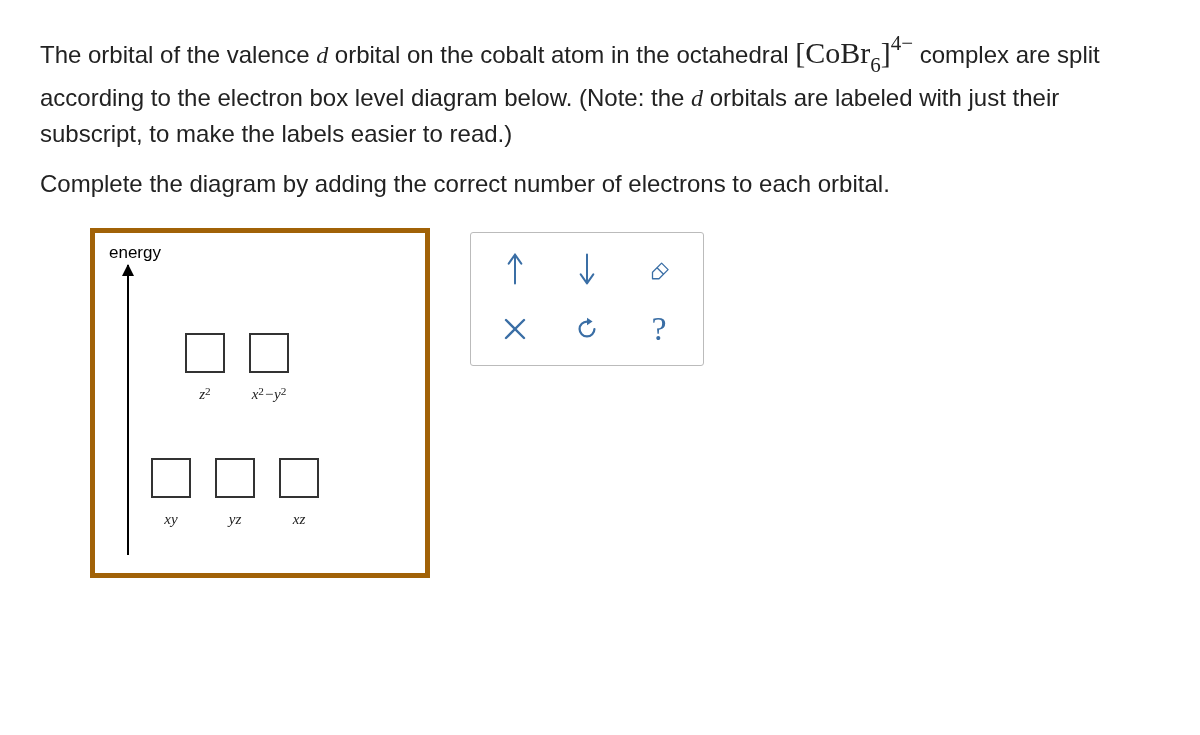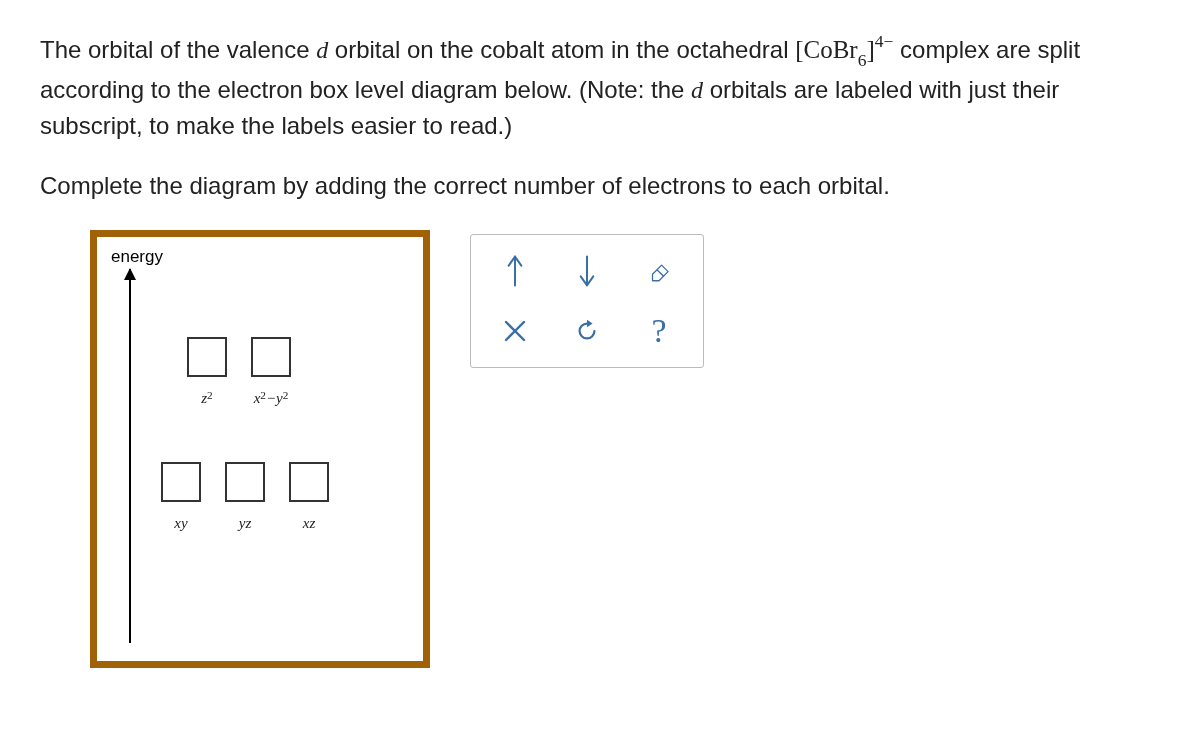--- a/index.html
+++ b/index.html
@@ -12,37 +12,37 @@
     .question-text {
       font-size: 24px;
       line-height: 1.5;
       color: #222;
       margin-bottom: 26px;
     }
     .question-text p { margin-bottom: 6px; }
     .italic { font-style: italic; font-family: Georgia, serif; }
     .formula {
       font-family: Georgia, serif;
-      font-size: 25px;
+      font-size: 30px;
       display: inline-block;
       position: relative;
     }
     .formula .sub { font-size: 0.7em; vertical-align: sub; position: relative; top: 2px; }
     .formula .sup { font-size: 0.7em; vertical-align: super; position: relative; top: -2px;}
     .content-row {
       display: flex;
       gap: 40px;
       align-items: flex-start;
       margin-top: 16px;
       padding-left: 50px;
     }
     .diagram-panel {
-      border: 7px solid #a16207;
+      border: 5px solid #a16207;
       width: 340px;
-      height: 438px;
+      height: 350px;
       position: relative;
       background: #fff;
     }
     .energy-label {
       position: absolute;
       top: 10px;
       left: 14px;
       font-size: 17px;
     }
     .axis {
@@ -61,21 +61,21 @@
       border-left: 6px solid transparent;
       border-right: 6px solid transparent;
       border-bottom: 12px solid #000;
     }
     .orbital-row {
       position: absolute;
       display: flex;
       gap: 24px;
     }
     .upper-row { top: 100px; left: 90px; }
-    .lower-row { top: 225px; left: 64px; text-align: center; }
+    .lower-row { top: 225px; left: 56px; text-align: center; }
     .orbital {
       display: flex;
       flex-direction: column;
       align-items: center;
       gap: 6px;
     }
     .orbital-box {
       width: 40px;
       height: 40px;
       border: 2px solid #333;
@@ -117,21 +117,21 @@
   </style>
 </head>
 <body>
 
 <div class="question-text">
   <p>
     <span>The orbital of the valence </span><span class="italic">d</span><span> orbital on the cobalt atom in the octahedral </span>
     <span class="formula"><span>[</span><span>CoBr</span><span class="sub">6</span><span>]</span><span class="sup">4−</span></span>
     <span> complex are split according to the electron box level diagram below. (Note: the </span><span class="italic">d</span><span> orbitals are labeled with just their subscript, to make the labels easier to read.)</span>
   </p>
-  <p style="margin-top:24px">Complete the diagram by adding the correct number of electrons to each orbital.</p>
+  <p style="margin-top:14px">Complete the diagram by adding the correct number of electrons to each orbital.</p>
 </div>
 
 <div class="content-row">
   <div class="diagram-panel">
     <div class="energy-label">energy</div>
     <div class="axis"></div>
 
     <div class="orbital-row upper-row">
       <div class="orbital">
         <div class="orbital-box"></div>

